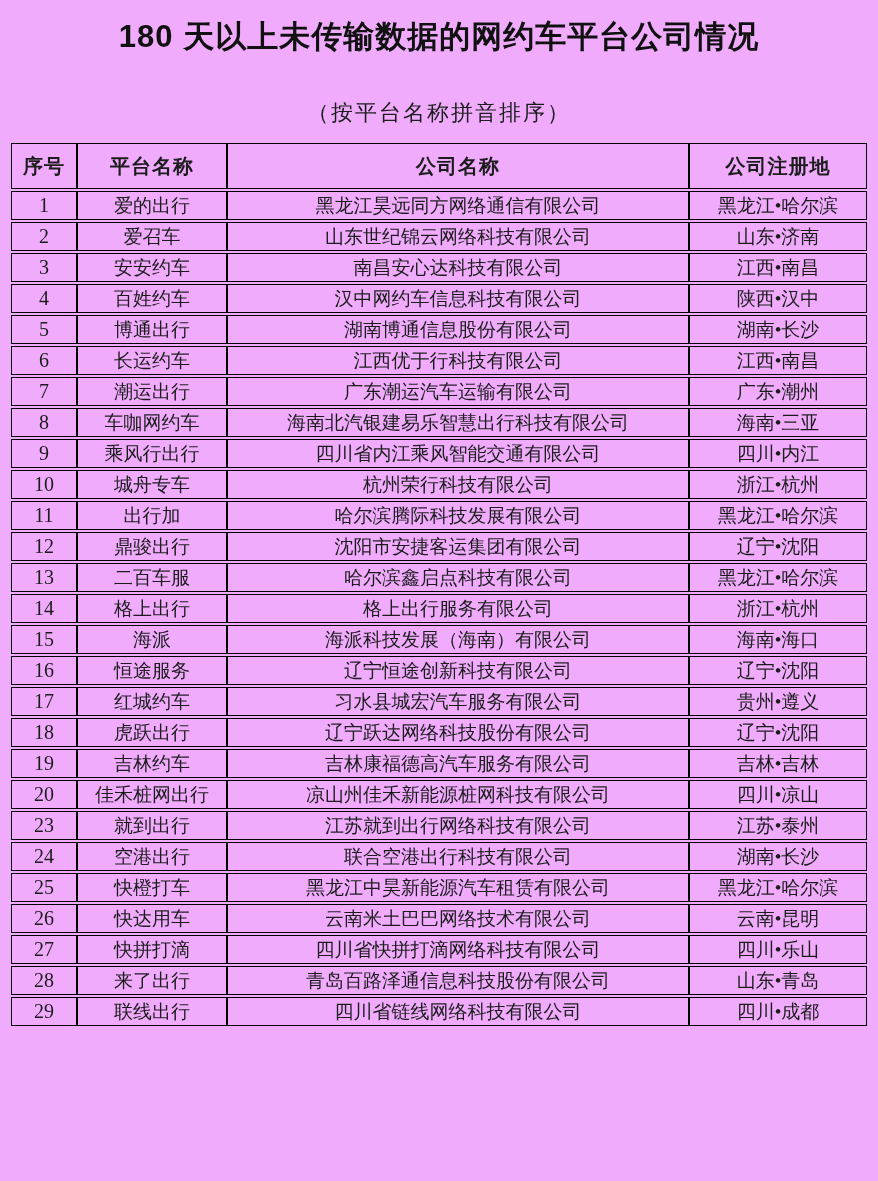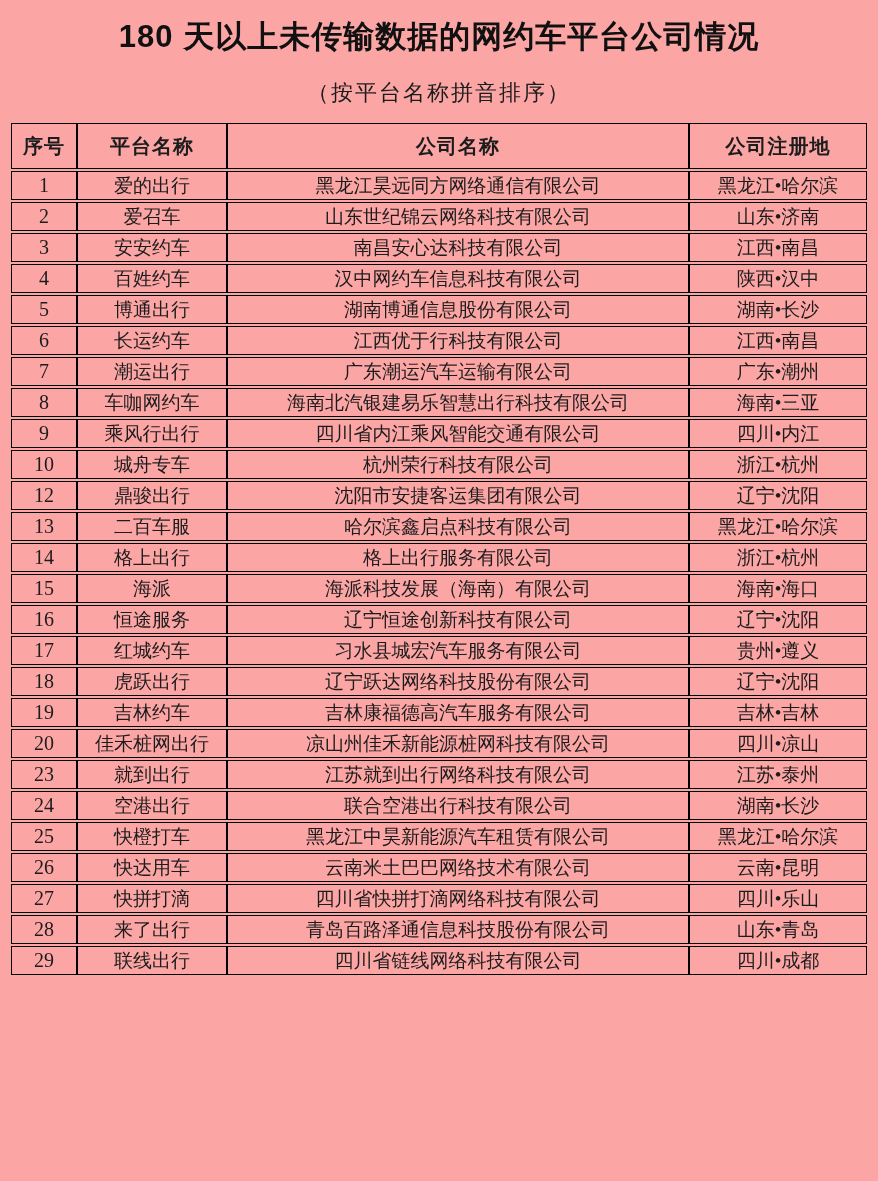--- a/index.html
+++ b/index.html
@@ -5,36 +5,36 @@
   html, body {
     margin: 0;
     padding: 0;
     background: #ffffff;
     color: #1c1c1c;
     font-family: "Liberation Serif", "DejaVu Serif", serif;
   }
   .page {
     width: 878px;
     min-height: 1181px;
-    background: #fca5a5;
+    background: #f0abfc;
     box-sizing: border-box;
     overflow: hidden;
   }
   .title {
     margin: 16px 0 0;
     text-align: center;
     font-size: 31px;
     line-height: 42px;
     font-weight: 700;
     letter-spacing: 1px;
     color: #111111;
     font-family: "Liberation Sans", "DejaVu Sans", sans-serif;
   }
   .subtitle {
-    margin: 20px 0 0;
+    margin: 40px 0 0;
     text-align: center;
     font-size: 22px;
     line-height: 30px;
     font-weight: 400;
     letter-spacing: 2px;
     color: #1c1c1c;
   }
   table.platform-table {
     margin: 13px auto 12px;
     width: 856px;
@@ -149,20 +149,26 @@
           <td>四川省内江乘风智能交通有限公司</td>
           <td>四川•内江</td>
         </tr>
         <tr>
           <td class="num">10</td>
           <td>城舟专车</td>
           <td>杭州荣行科技有限公司</td>
           <td>浙江•杭州</td>
         </tr>
         <tr>
+          <td class="num">11</td>
+          <td>出行加</td>
+          <td>哈尔滨腾际科技发展有限公司</td>
+          <td>黑龙江•哈尔滨</td>
+        </tr>
+        <tr>
           <td class="num">12</td>
           <td>鼎骏出行</td>
           <td>沈阳市安捷客运集团有限公司</td>
           <td>辽宁•沈阳</td>
         </tr>
         <tr>
           <td class="num">13</td>
           <td>二百车服</td>
           <td>哈尔滨鑫启点科技有限公司</td>
           <td>黑龙江•哈尔滨</td>

